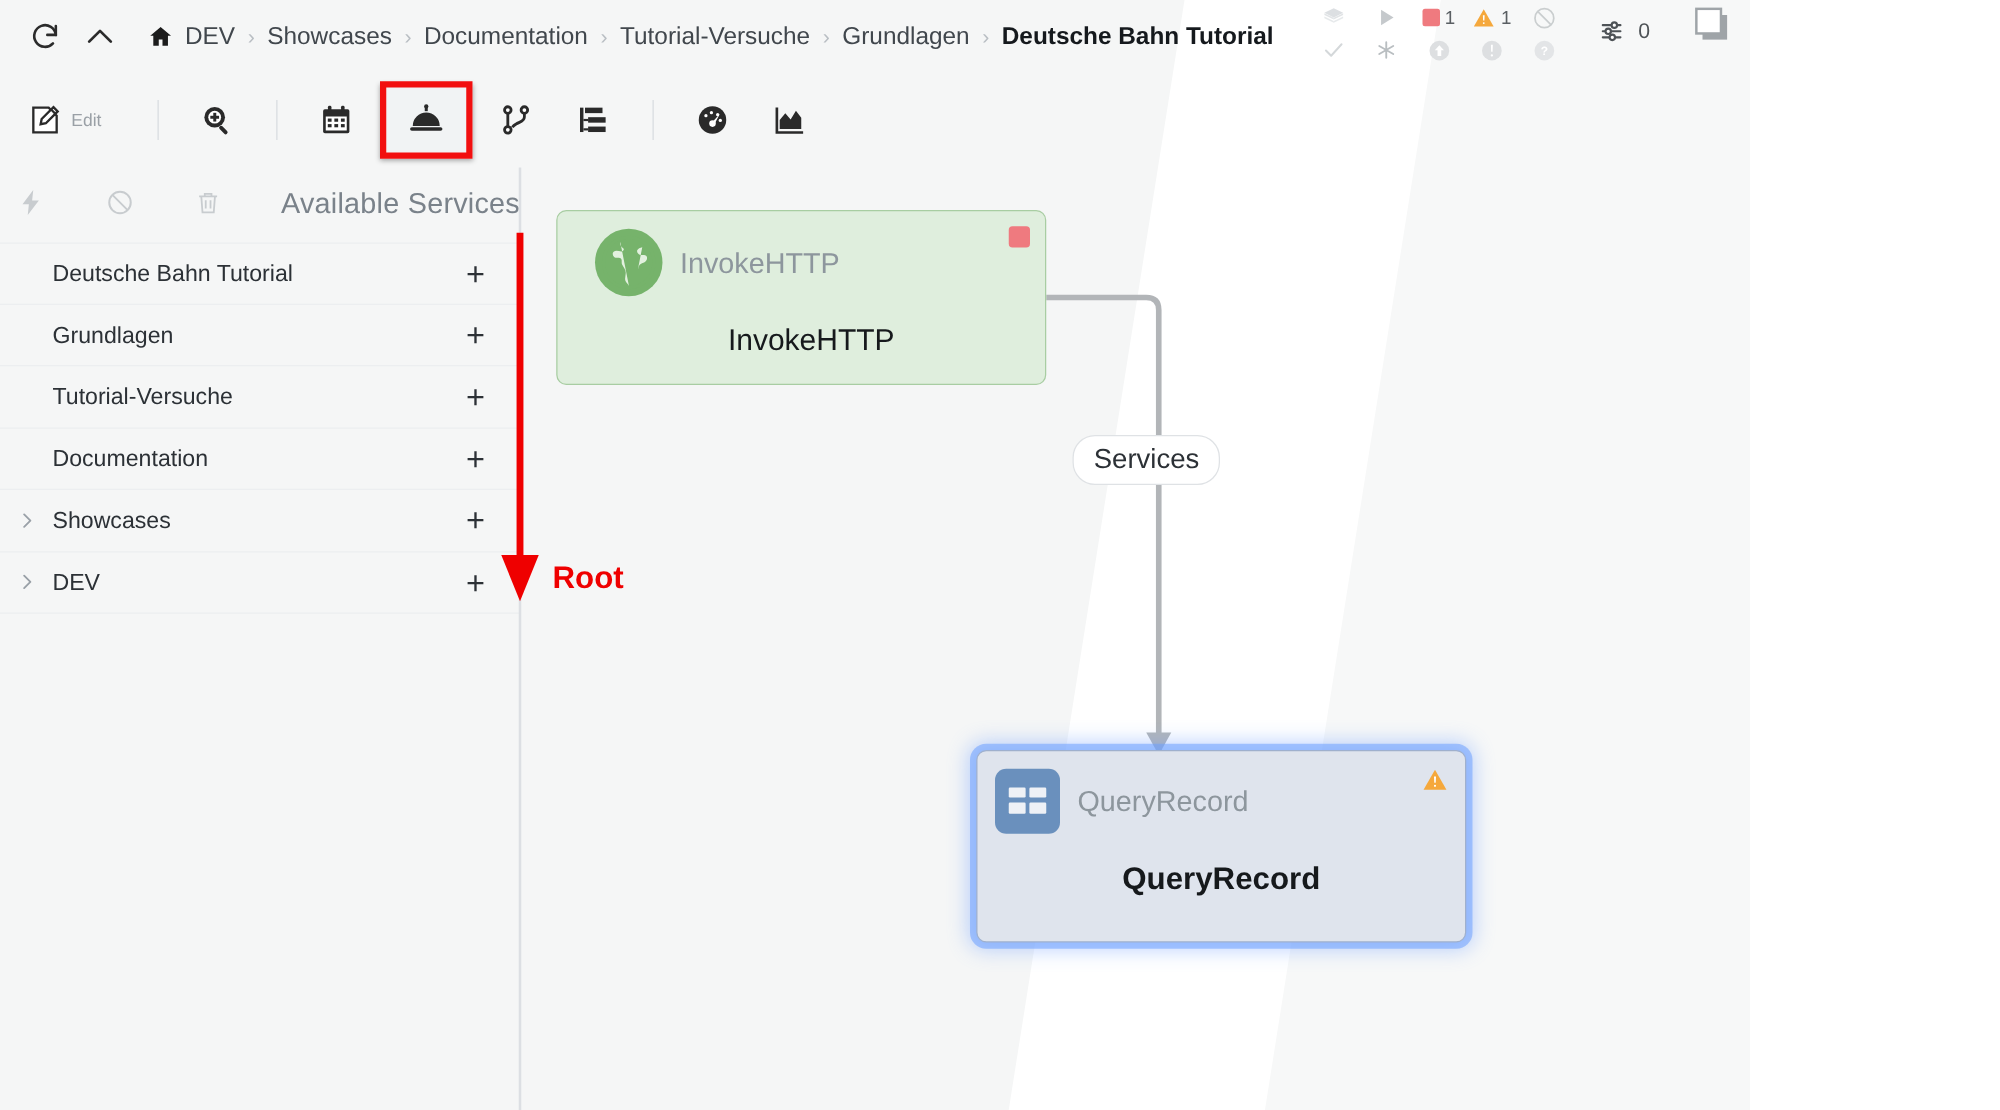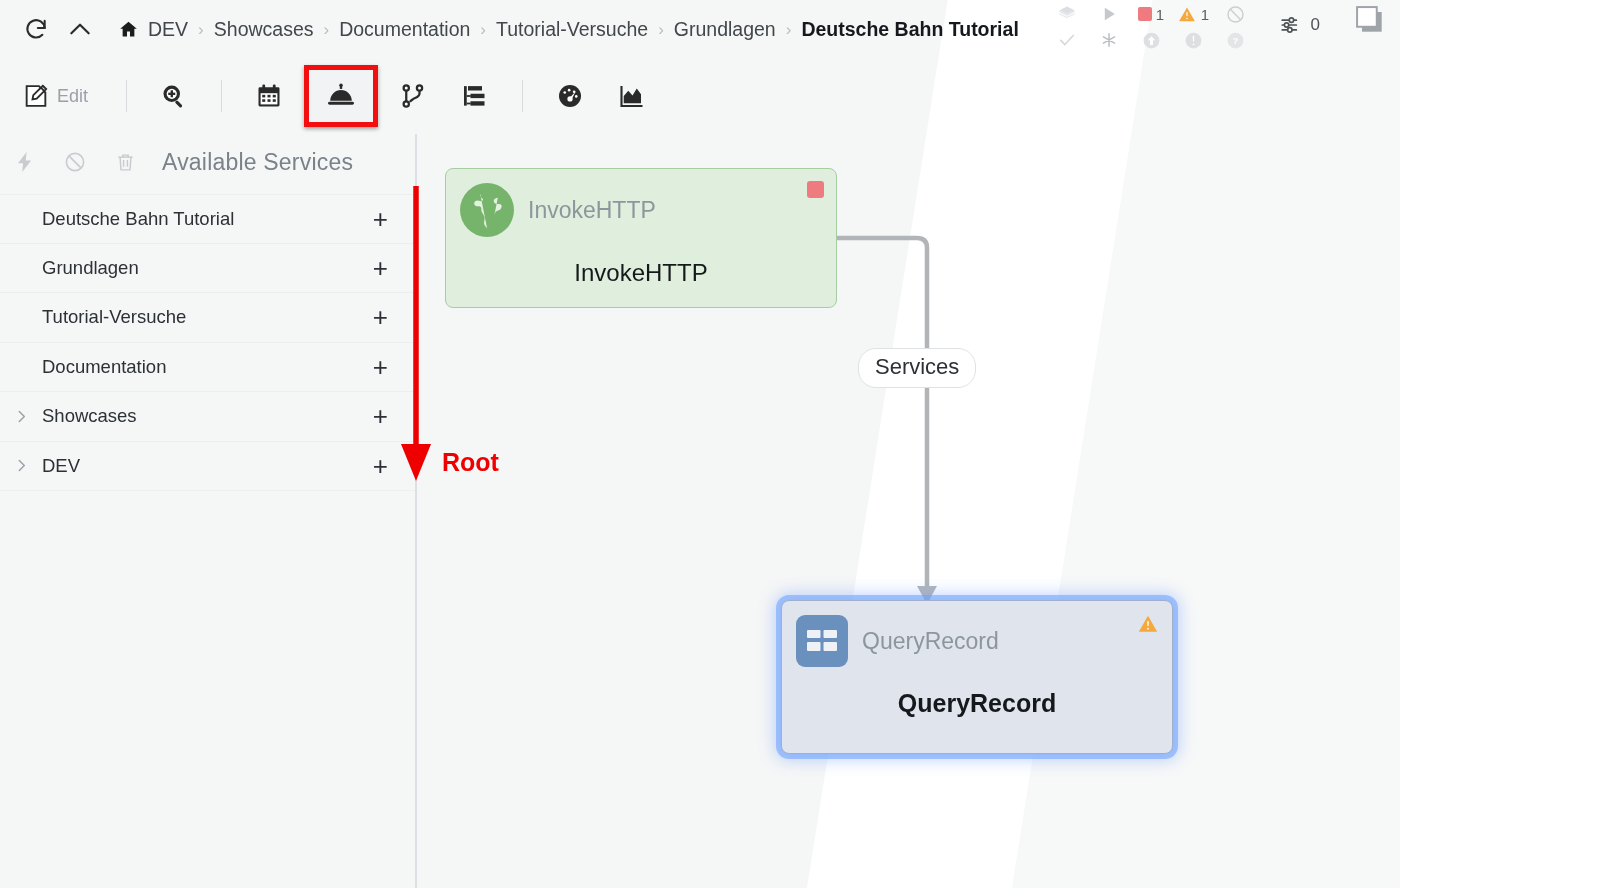--- a/index.html
+++ b/index.html
@@ -116,21 +116,21 @@
     z-index: 5;
   }
   .tb-btn {
     display: flex; align-items: center; justify-content: center;
     height: 50px;
     color: #2a2a2a;
     cursor: pointer;
     gap: 7px;
   }
   .tb-edit { width: 96px; padding-left: 8px; justify-content: flex-start; }
-  .tb-edit .tb-label { font-size: 18px; color: #9aa0a6; }
+  .tb-edit .tb-label { font-size: 14px; color: #9aa0a6; }
   .tb-icon-only { width: 62px; }
   .tb-sep {
     width: 1px; height: 32px;
     background: #d8dcdf;
     margin: 0 16px;
   }
   .tb-active-wrap {
     position: relative;
     width: 74px; height: 62px;
     display: flex; align-items: center; justify-content: center;
@@ -150,20 +150,21 @@
 
   
   .sidebar {
     position: absolute; left: 0; top: 134px;
     width: 416px; height: 754px;
     z-index: 4;
   }
   .sidebar-head {
     display: flex; align-items: center;
     height: 56px;
+    justify-content: space-between;
   }
   .sh-icon {
     width: 50px; height: 44px;
     display: flex; align-items: center; justify-content: center;
     color: #c8cccf;
     cursor: pointer;
   }
   .sh-title {
     margin-left: 12px;
     font-size: 23px;
@@ -214,20 +215,21 @@
   .node {
     position: absolute;
     border-radius: 8px;
     box-sizing: border-box;
   }
   .node-invoke {
     left: 28px; top: 34px;
     width: 392px; height: 140px;
     background: #dfeedd;
     border: 1.5px solid #a8cda2;
+    padding-left: 16px;
   }
   .node-query {
     left: 316px; top: 466px;
     width: 392px; height: 154px;
     background: #dfe4ed;
     border: 1.5px solid #9fb0cd;
     box-shadow: 0 0 0 5px rgba(110,160,255,.55), 0 0 16px 6px rgba(110,160,255,.45);
     margin-left: 48px;
   }
   .node-head {

